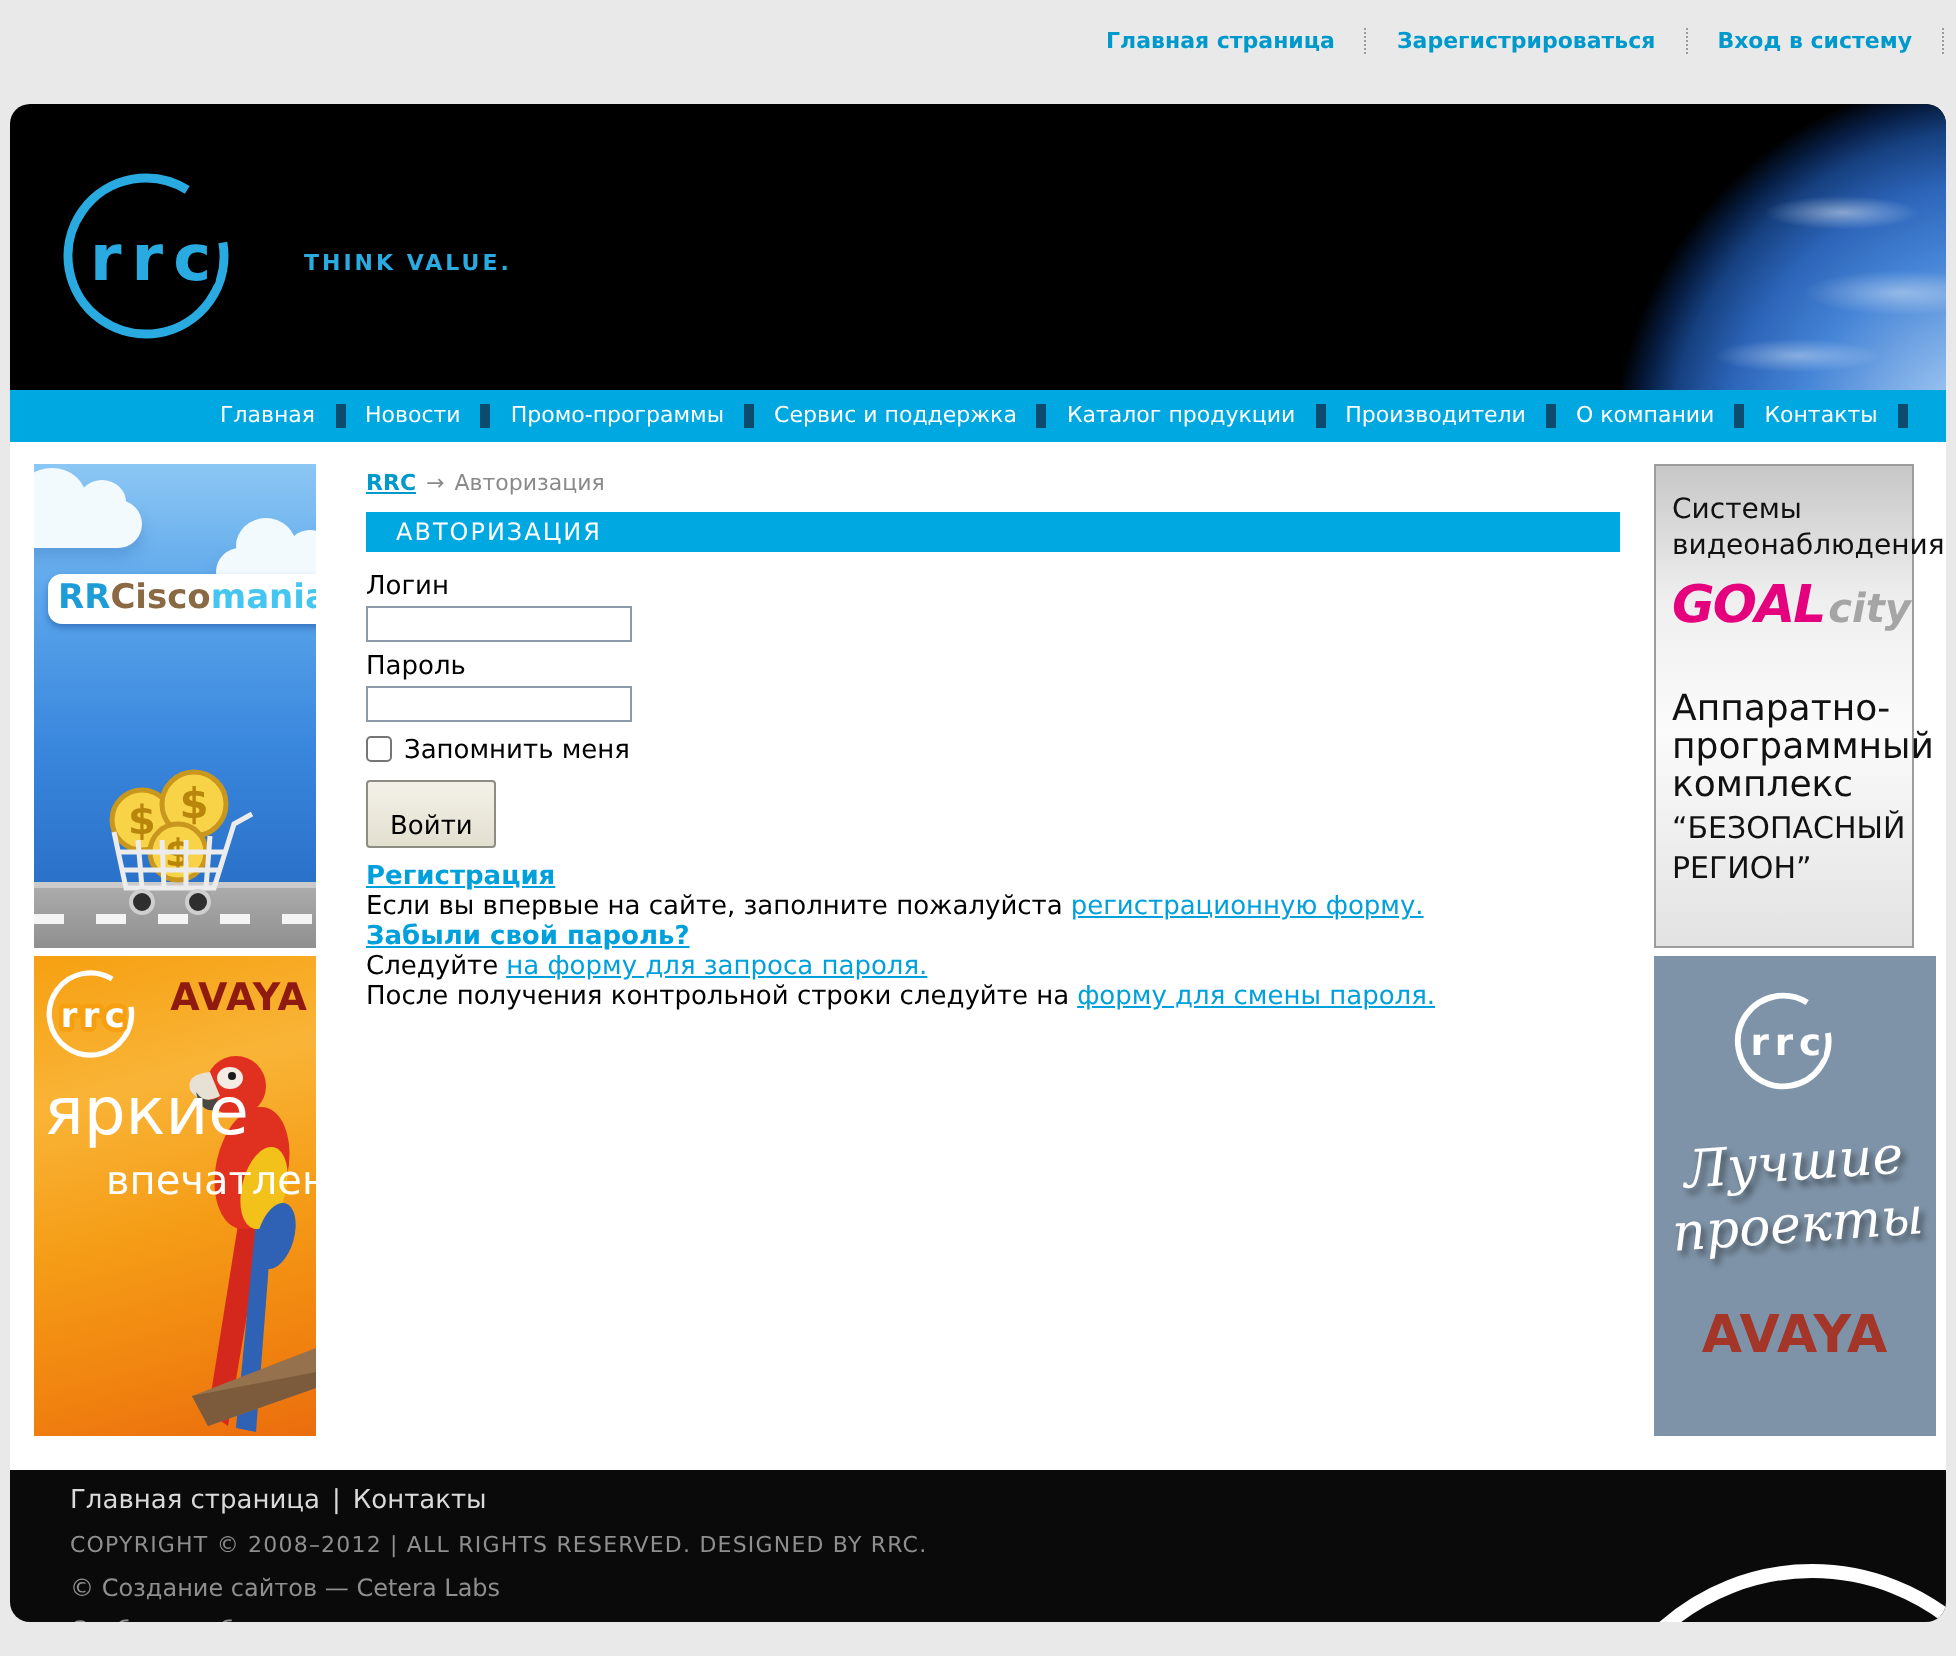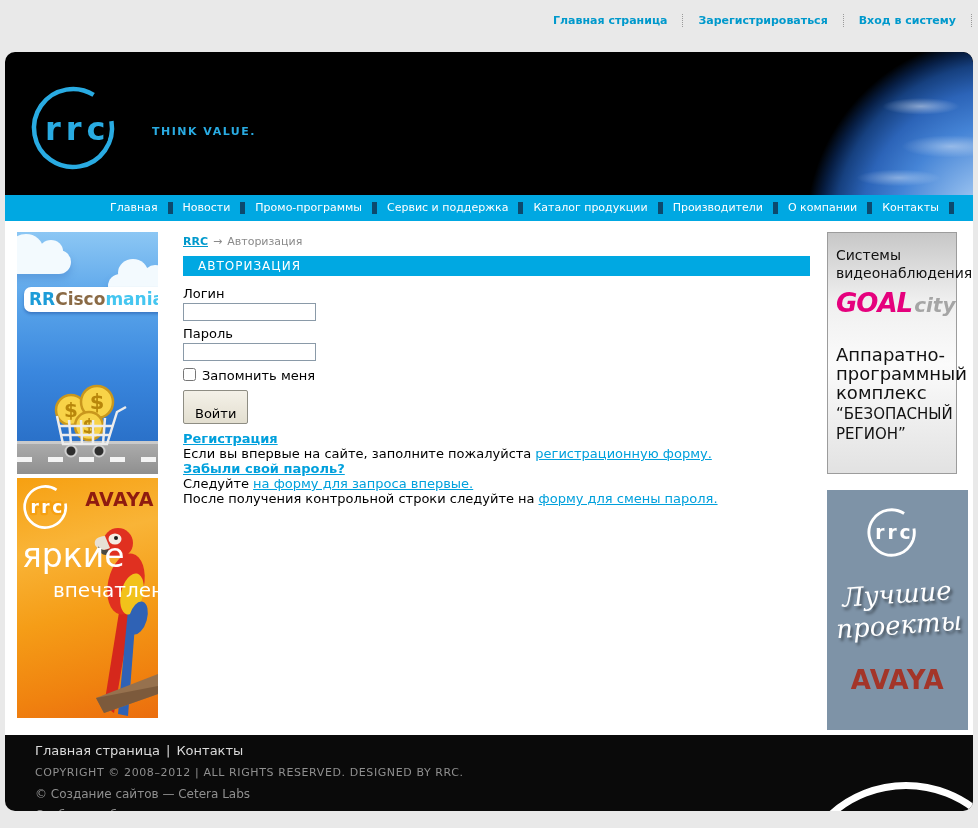--- a/index.html
+++ b/index.html
@@ -74,21 +74,21 @@
 
   .parrotb{width:141px;height:240px;position:relative;overflow:hidden;
         background:linear-gradient(165deg,#f6a011 0%,#f9b437 28%,#f59d17 55%,#f0820f 82%,#eb6d0e 100%)}
   .pb-logo{position:absolute;left:5px;top:5px}
   .pb-avaya{position:absolute;right:4px;top:10px;color:#8f1b10;font-weight:bold;font-size:19px;letter-spacing:.5px}
   .pb-t1{position:absolute;left:5px;top:58px;color:#fff;font-size:33px}
   .pb-t2{position:absolute;left:36px;top:100px;color:#fff;font-size:20px}
   .parrot-svg{position:absolute;right:0;bottom:0}
 
   
-  .goalbox{width:130px;height:242px;border:1px solid #9c9c9c;margin-bottom:16px;padding:13px 8px;cursor:pointer;
+  .goalbox{width:130px;height:242px;border:1px solid #9c9c9c;margin-bottom:4px;padding:13px 8px;cursor:pointer;
         background:linear-gradient(180deg,#c7c7c7 0%,#efefef 28%,#fbfbfb 55%,#e2e2e2 100%)}
   .goalbox .t{font-size:14px;line-height:18px;color:#111}
   .goallogo{margin:6px 0 27px;font-style:italic;font-weight:bold;white-space:nowrap}
   .goallogo .g{font-size:26px;color:#e5017d;letter-spacing:-1px}
   .goallogo .c{font-size:20px;color:#a5a5a5;margin-left:2px}
   .goalbox .d{font-size:18px;line-height:19px;color:#111}
   .goalbox .q{font-size:15px;line-height:20px;margin-top:2px;color:#111}
 
   .avayabox{width:141px;height:240px;background:#7e93a7;display:flex;flex-direction:column;align-items:center;padding-top:16px;cursor:pointer}
   .script{font-family:"DejaVu Serif","Liberation Serif",serif;font-style:italic;color:#fff;font-size:26px;line-height:31px;
@@ -210,21 +210,21 @@
       <div class="remember">
         <input type="checkbox" style="">
         <span>Запомнить меня</span>
       </div>
       <button class="loginbtn">Войти</button>
 
       <div class="links">
         <div><a class="blink">Регистрация</a></div>
         <div><span>Если вы впервые на сайте, заполните пожалуйста</span><a class="gap">регистрационную форму.</a></div>
         <div><a class="blink">Забыли свой пароль?</a></div>
-        <div><span>Следуйте</span><a class="gap">на форму для запроса впервые.</a></div>
+        <div><span>Следуйте</span><a class="gap">на форму для запроса пароля.</a></div>
         <div><span>После получения контрольной строки следуйте на</span><a class="gap">форму для смены пароля.</a></div>
       </div>
     </div>
 
     <div class="rightcol">
       <div class="goalbox banner">
         <div class="t">Системы видеонаблюдения</div>
         <div class="goallogo"><span class="g">GOAL</span><span class="c">city</span></div>
         <div class="d">Аппаратно-программный комплекс</div>
         <div class="q">“БЕЗОПАСНЫЙ РЕГИОН”</div>

